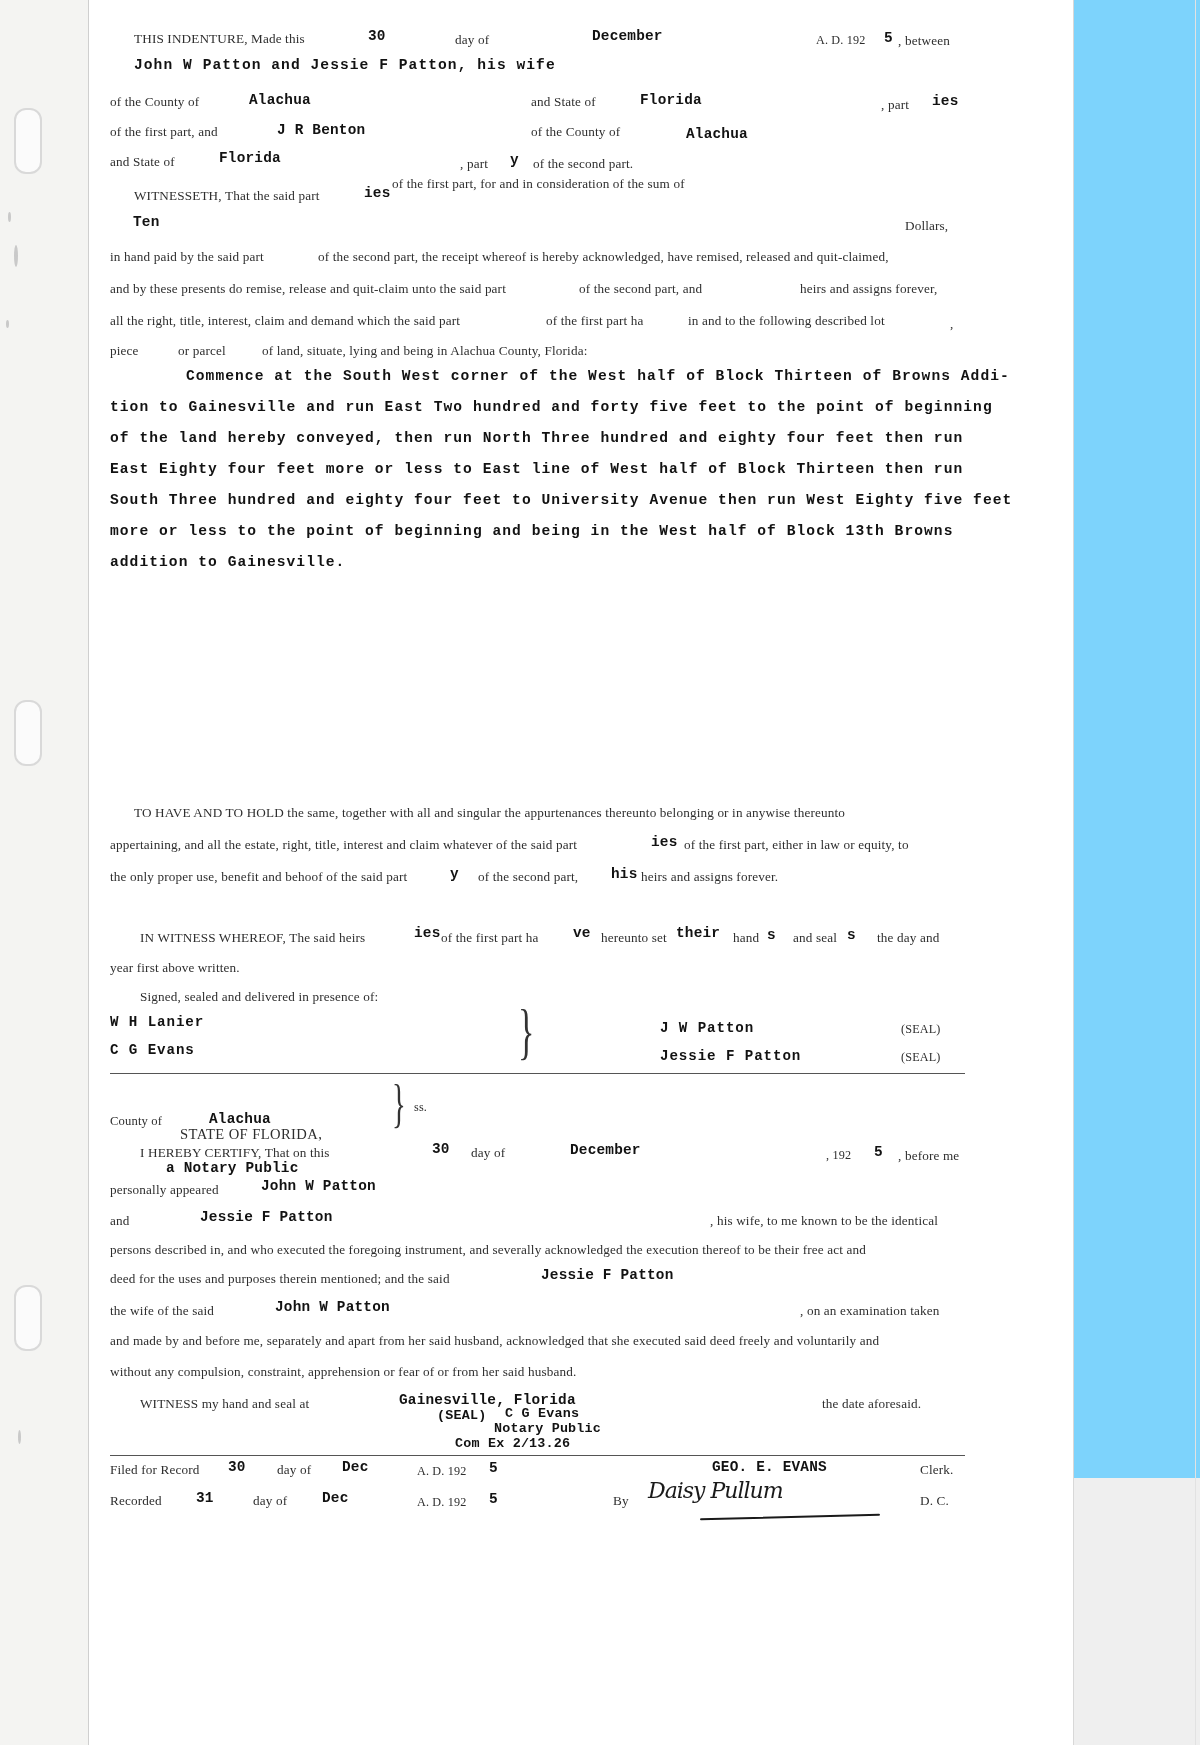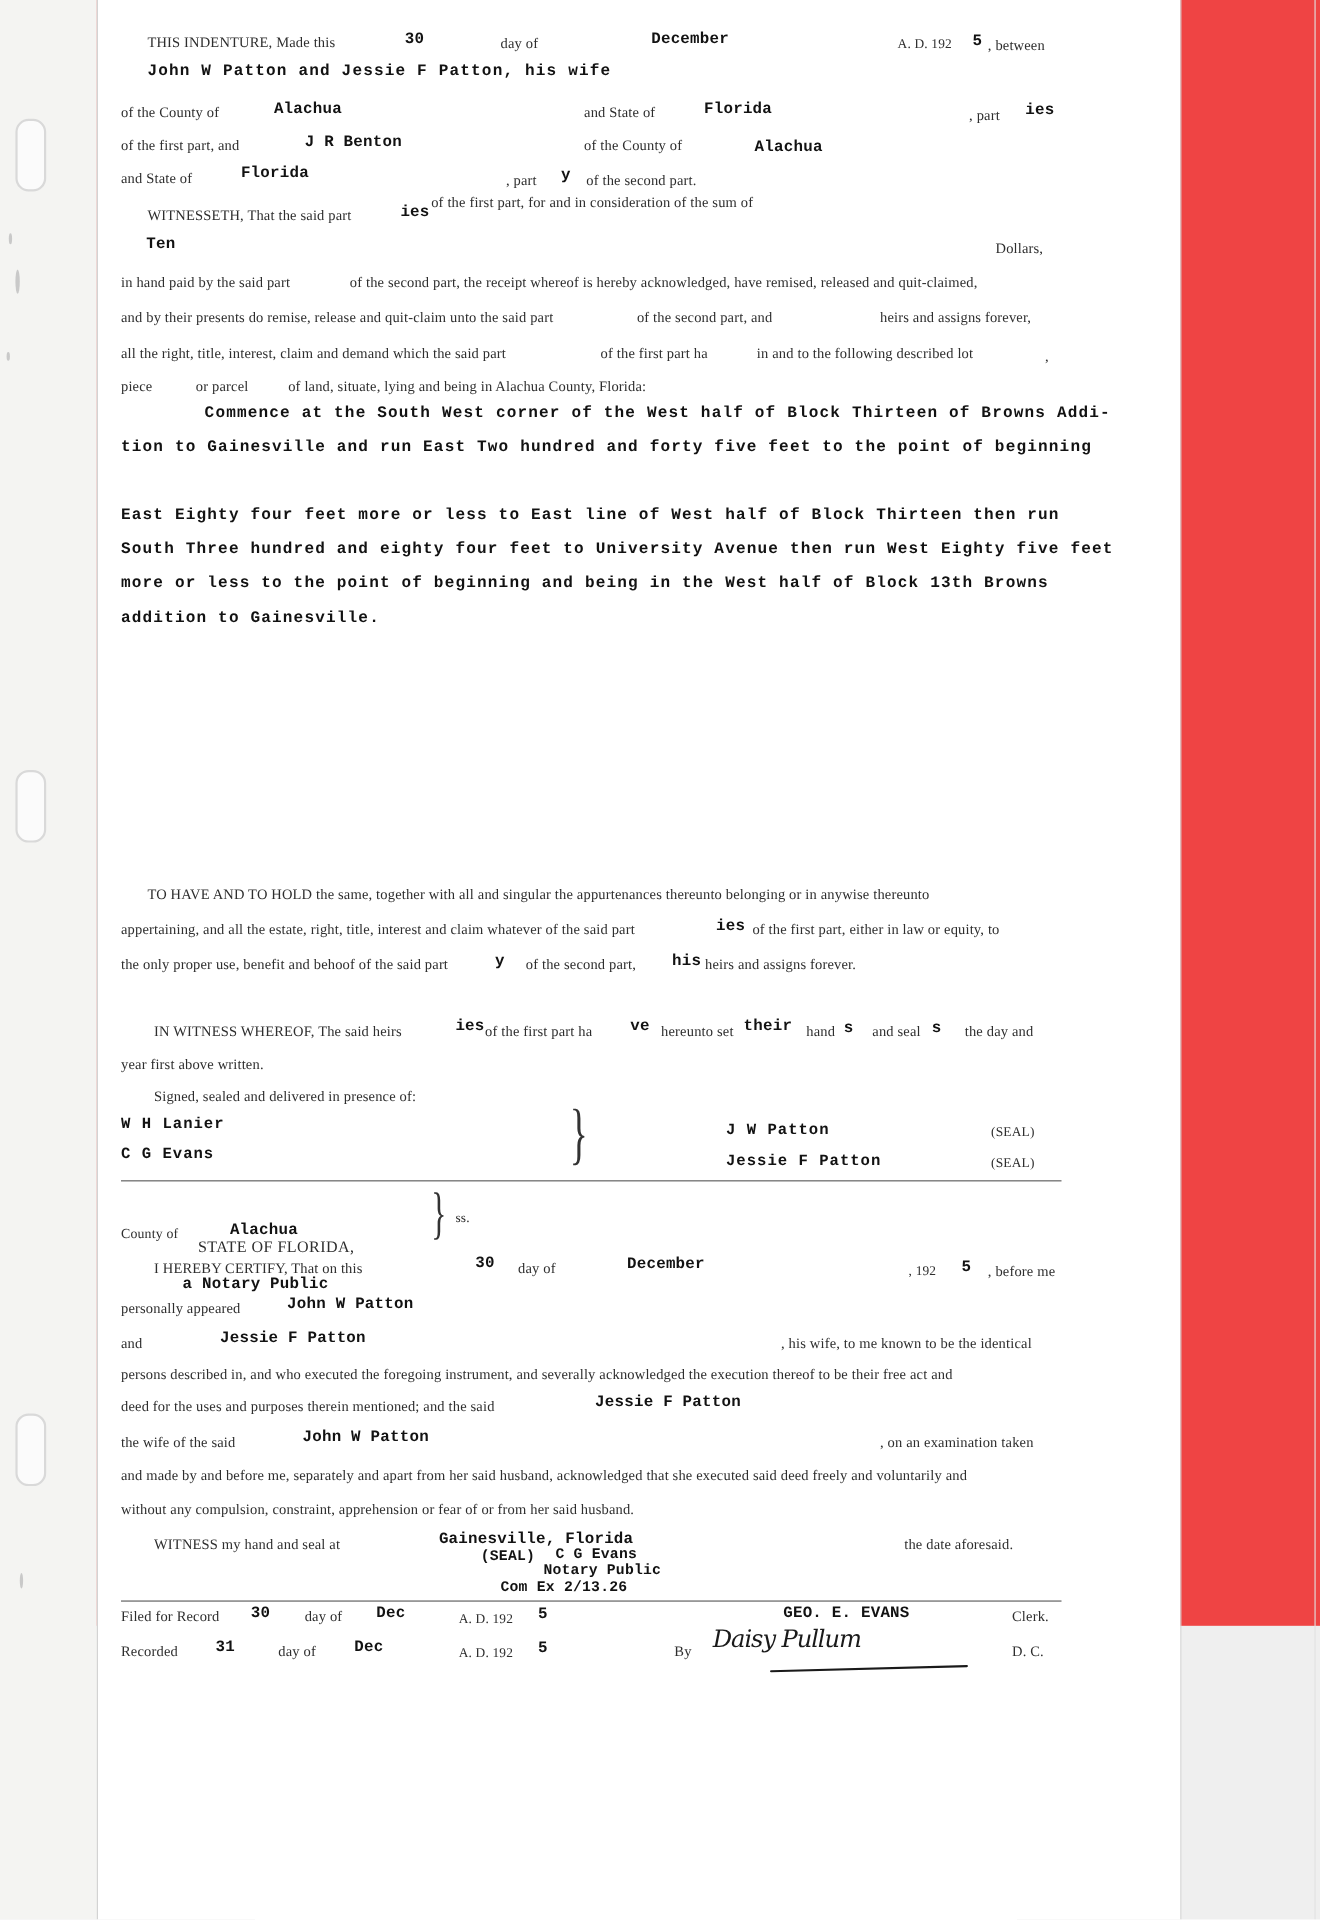--- a/index.html
+++ b/index.html
@@ -7,21 +7,21 @@
     width:1200px;height:1745px;
     background:#efefef;
     font-family:"Liberation Serif", serif;
     overflow:hidden;
     position:relative;
   }
 
   
   #scan{
     position:absolute;left:0;top:0;width:1200px;height:1478px;
-    background:#ef4444;
+    background:#7dd3fc;
   }
   #page-sheet{
     position:absolute;left:88px;top:0;width:985px;height:1745px;
     background:#ffffff;
     box-shadow:0 0 0 0 rgba(0,0,0,0);
   }
   .edge{
     position:absolute;top:0;width:1px;height:1745px;
     background:#cfcfcf;
   }
@@ -151,35 +151,36 @@
     <span class="ln form" style="left:134px;top:188px">WITNESSETH, That the said part</span>
     <span class="ln tw" style="left:364px;top:185px">ies</span>
     <span class="ln form" style="left:392px;top:176px">of the first part, for and in consideration of the sum of</span>
 
     <span class="ln tw" style="left:133px;top:214px">Ten</span>
     <span class="ln form" style="left:905px;top:218px">Dollars,</span>
 
     <span class="ln form" style="left:110px;top:249px">in hand paid by the said part</span>
     <span class="ln form" style="left:318px;top:249px">of the second part, the receipt whereof is hereby acknowledged, have remised, released and quit-claimed,</span>
 
-    <span class="ln form" style="left:110px;top:281px">and by their presents do remise, release and quit-claim unto the said part</span>
+    <span class="ln form" style="left:110px;top:281px">and by these presents do remise, release and quit-claim unto the said part</span>
     <span class="ln form" style="left:579px;top:281px">of the second part, and</span>
     <span class="ln form" style="left:800px;top:281px">heirs and assigns forever,</span>
 
     <span class="ln form" style="left:110px;top:313px">all the right, title, interest, claim and demand which the said part</span>
     <span class="ln form" style="left:546px;top:313px">of the first part ha</span>
     <span class="ln form" style="left:688px;top:313px">in and to the following described lot</span>
     <span class="ln form" style="left:950px;top:316px">,</span>
 
     <span class="ln form" style="left:110px;top:343px">piece</span>
     <span class="ln form" style="left:178px;top:343px">or parcel</span>
     <span class="ln form" style="left:262px;top:343px">of land, situate, lying and being in Alachua County, Florida:</span>
 
     <span class="ln tw body" style="left:186px;top:368px">Commence at the South West corner of the West half of Block Thirteen of Browns Addi-</span>
     <span class="ln tw body" style="left:110px;top:399px">tion to Gainesville and run East Two hundred and forty five feet to the point of beginning</span>
+    <span class="ln tw body" style="left:110px;top:430px">of the land hereby conveyed, then run North Three hundred and eighty four feet then run</span>
     <span class="ln tw body" style="left:110px;top:492px">South Three hundred and eighty four feet to University Avenue then run West Eighty five feet</span>
     <span class="ln tw body" style="left:110px;top:461px">East Eighty four feet more or less to East line of West half of Block Thirteen then run</span>
     <span class="ln tw body" style="left:110px;top:523px">more or less to the point of beginning and being in the West half of Block 13th Browns</span>
     <span class="ln tw body" style="left:110px;top:554px">addition to Gainesville.</span>
 
     <span class="ln form" style="left:134px;top:805px">TO HAVE AND TO HOLD the same, together with all and singular the appurtenances thereunto belonging or in anywise thereunto</span>
     <span class="ln form" style="left:110px;top:837px">appertaining, and all the estate, right, title, interest and claim whatever of the said part</span>
     <span class="ln tw" style="left:651px;top:834px">ies</span>
     <span class="ln form" style="left:684px;top:837px">of the first part, either in law or equity, to</span>
 

